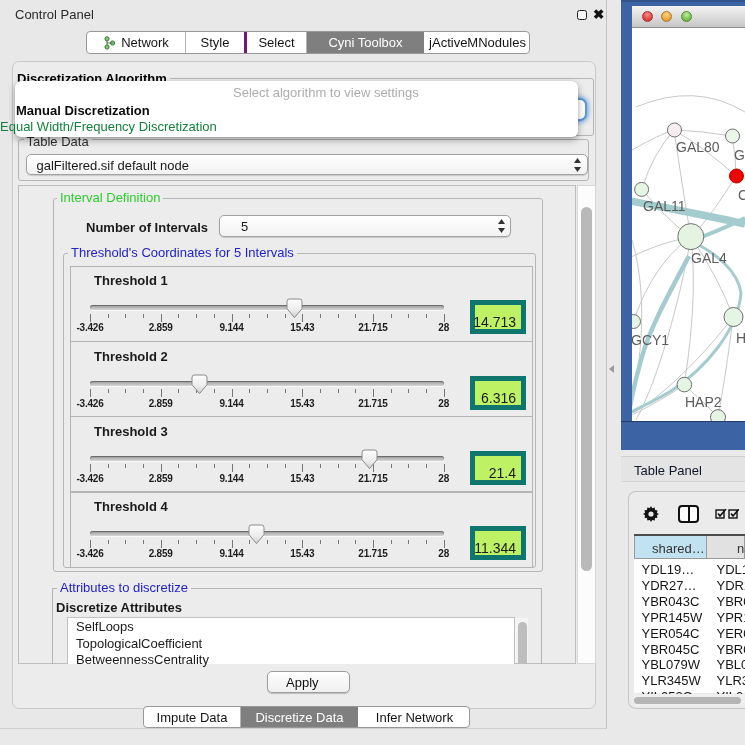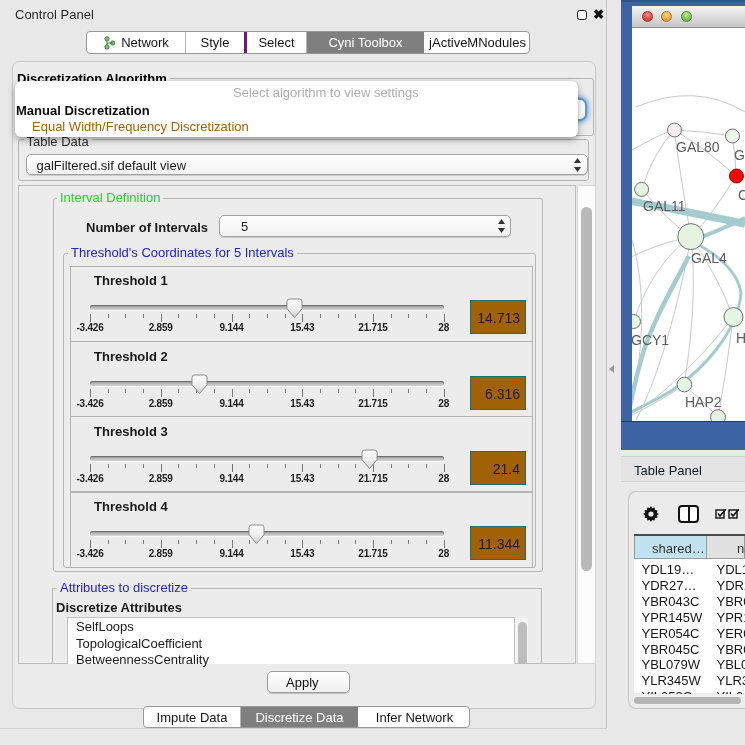--- a/index.html
+++ b/index.html
@@ -3,21 +3,21 @@
 html,body{margin:0;padding:0}
 body{width:745px;height:745px;position:relative;background:#e9e9e9;
 font-family:"Liberation Sans",sans-serif;font-size:13px;color:#1a1a1a;overflow:hidden}
 div,span,b,i{position:absolute;box-sizing:border-box}
 b{font-weight:bold}
 .tk{width:1px;background:#767676}
 .sl{font-size:10px;width:60px;text-align:center;color:#1c1c1c;letter-spacing:-0.2px}
 .tt{font-size:13px}
 .trow{border:1px solid #b4b4b4;background:#ececec}
 .track{width:354px;height:5px;border-radius:3px;background:linear-gradient(#9a9a9a,#d6d6d6);box-shadow:inset 0 1px 1px rgba(90,90,90,.8),0 1px 0 rgba(255,255,255,.7)}
-.nf{width:56px;height:34px;background:#a16207;border:1px solid #0f766e}
+.nf{width:56px;height:34px;background:#bef264;border:5px solid #0f766e}
 .nf span{position:absolute;right:5px;top:9px;font-size:14px}
 .combo{background:linear-gradient(#ffffff,#f2f2f2);border:1px solid #a2a2a2;border-radius:5px;box-shadow:0 1px 1px rgba(0,0,0,.15)}
 .arr{width:9px;height:14px}
 .grp{border:1px solid #b6b6b6;border-radius:3px}
 .gt{background:#ececec;padding:0 3px;line-height:13px;z-index:3}
 svg{position:absolute}
 .seg{position:absolute;top:0;height:100%;display:flex;align-items:center;justify-content:center;font-size:13px;color:#141414}
 </style></head><body>
 
 <div style="left:0;top:0;width:607px;height:729px;background:#e8e8e8;border-right:1px solid #c2c2c2;border-bottom:1px solid #cfcfcf"></div>
@@ -43,30 +43,30 @@
 <div style="left:12px;top:61px;width:584px;height:648px;background:#ececec;border:1px solid #c9c9c9;border-radius:7px"></div>
 
 <div class="grp" style="left:18.5px;top:78px;width:575px;height:58px"></div>
 <b class="gt" style="left:14px;top:71.5px;color:#000000">Discretization Algorithm</b>
 
 <div style="left:552px;top:98px;width:35px;height:23px;border:2.5px solid #5e97d1;border-radius:7px;background:#fff;box-shadow:0 0 5px 1px rgba(90,150,220,.95)"></div>
 
 <div class="grp" style="left:18px;top:139px;width:571px;height:42px"></div>
 <span class="gt" style="left:23.5px;top:134.5px;color:#2f2f2f">Table Data</span>
 <div class="combo" style="left:25.5px;top:153.5px;width:562px;height:21.5px"></div>
-<span style="left:36.5px;top:157.5px">galFiltered.sif default view</span>
+<span style="left:36.5px;top:157.5px">galFiltered.sif default node</span>
 <svg class="arr" style="left:573px;top:157.5px" viewBox="0 0 9 14">
     <path d="M4.5 0 8 5H1z" fill="#333"></path>
     <path d="M4.5 14 1 9h7z" fill="#333"></path>
   </svg>
 
 <div style="left:14.5px;top:81px;width:563px;height:55.5px;background:#fff;border-radius:6px;box-shadow:0 3px 7px rgba(0,0,0,.35),0 0 1px rgba(0,0,0,.2);z-index:5"></div>
 <span style="left:233px;top:85px;color:#adadad;z-index:6">Select algorithm to view settings</span>
 <b style="left:16px;top:103px;z-index:6;color:#0c0c0c">Manual Discretization</b>
-<span style="left:32px;top:119px;z-index:6;color:#a16207">Equal Width/Frequency Discretization</span>
+<span style="left:0;top:119px;z-index:6;color:#15803d">Equal Width/Frequency Discretization</span>
 
 <div style="left:18px;top:184.5px;width:558px;height:479.5px;border:1px solid #bdbdbd;background:#ececec"></div>
 
 <div style="left:576.5px;top:184.5px;width:19px;height:479.5px;background:#fcfcfc;border:1px solid #d6d6d6"></div>
 <div style="left:581px;top:207px;width:10.5px;height:364px;background:#b9b9b9;border-radius:6px"></div>
 
 <div class="grp" style="left:53px;top:198px;width:490px;height:374px"></div>
 <span class="gt" style="left:57px;top:191px;color:#2fcb2f">Interval Definition</span>
 
 <b style="left:86px;top:219.5px">Number of Intervals</b>

